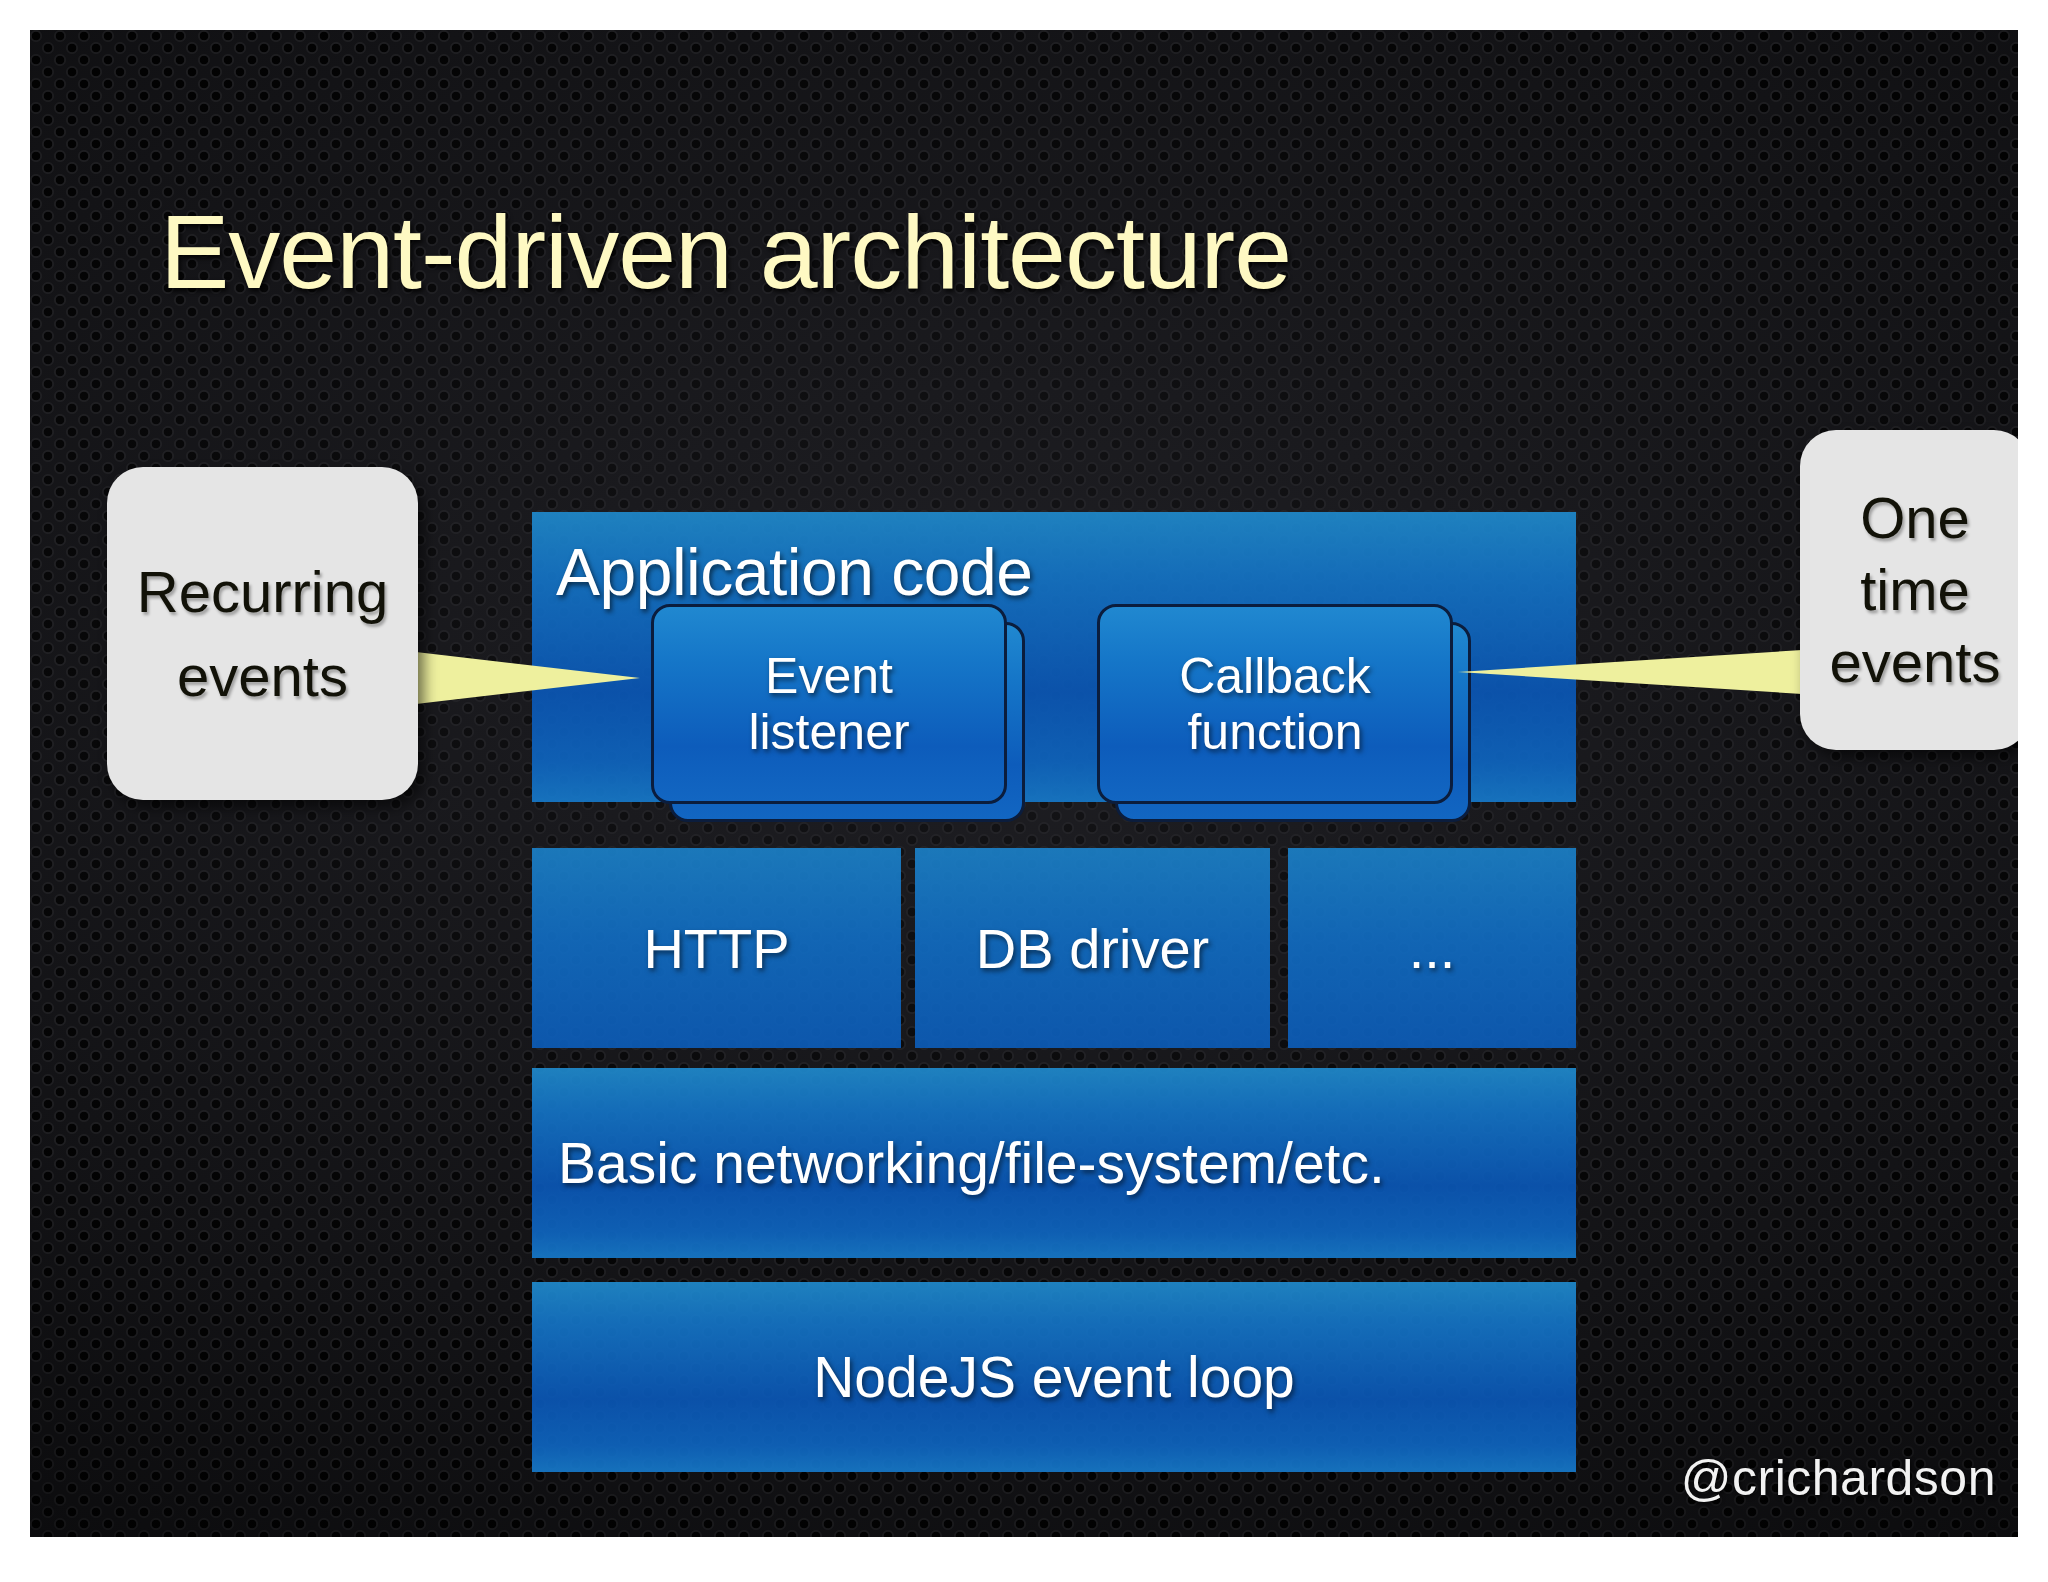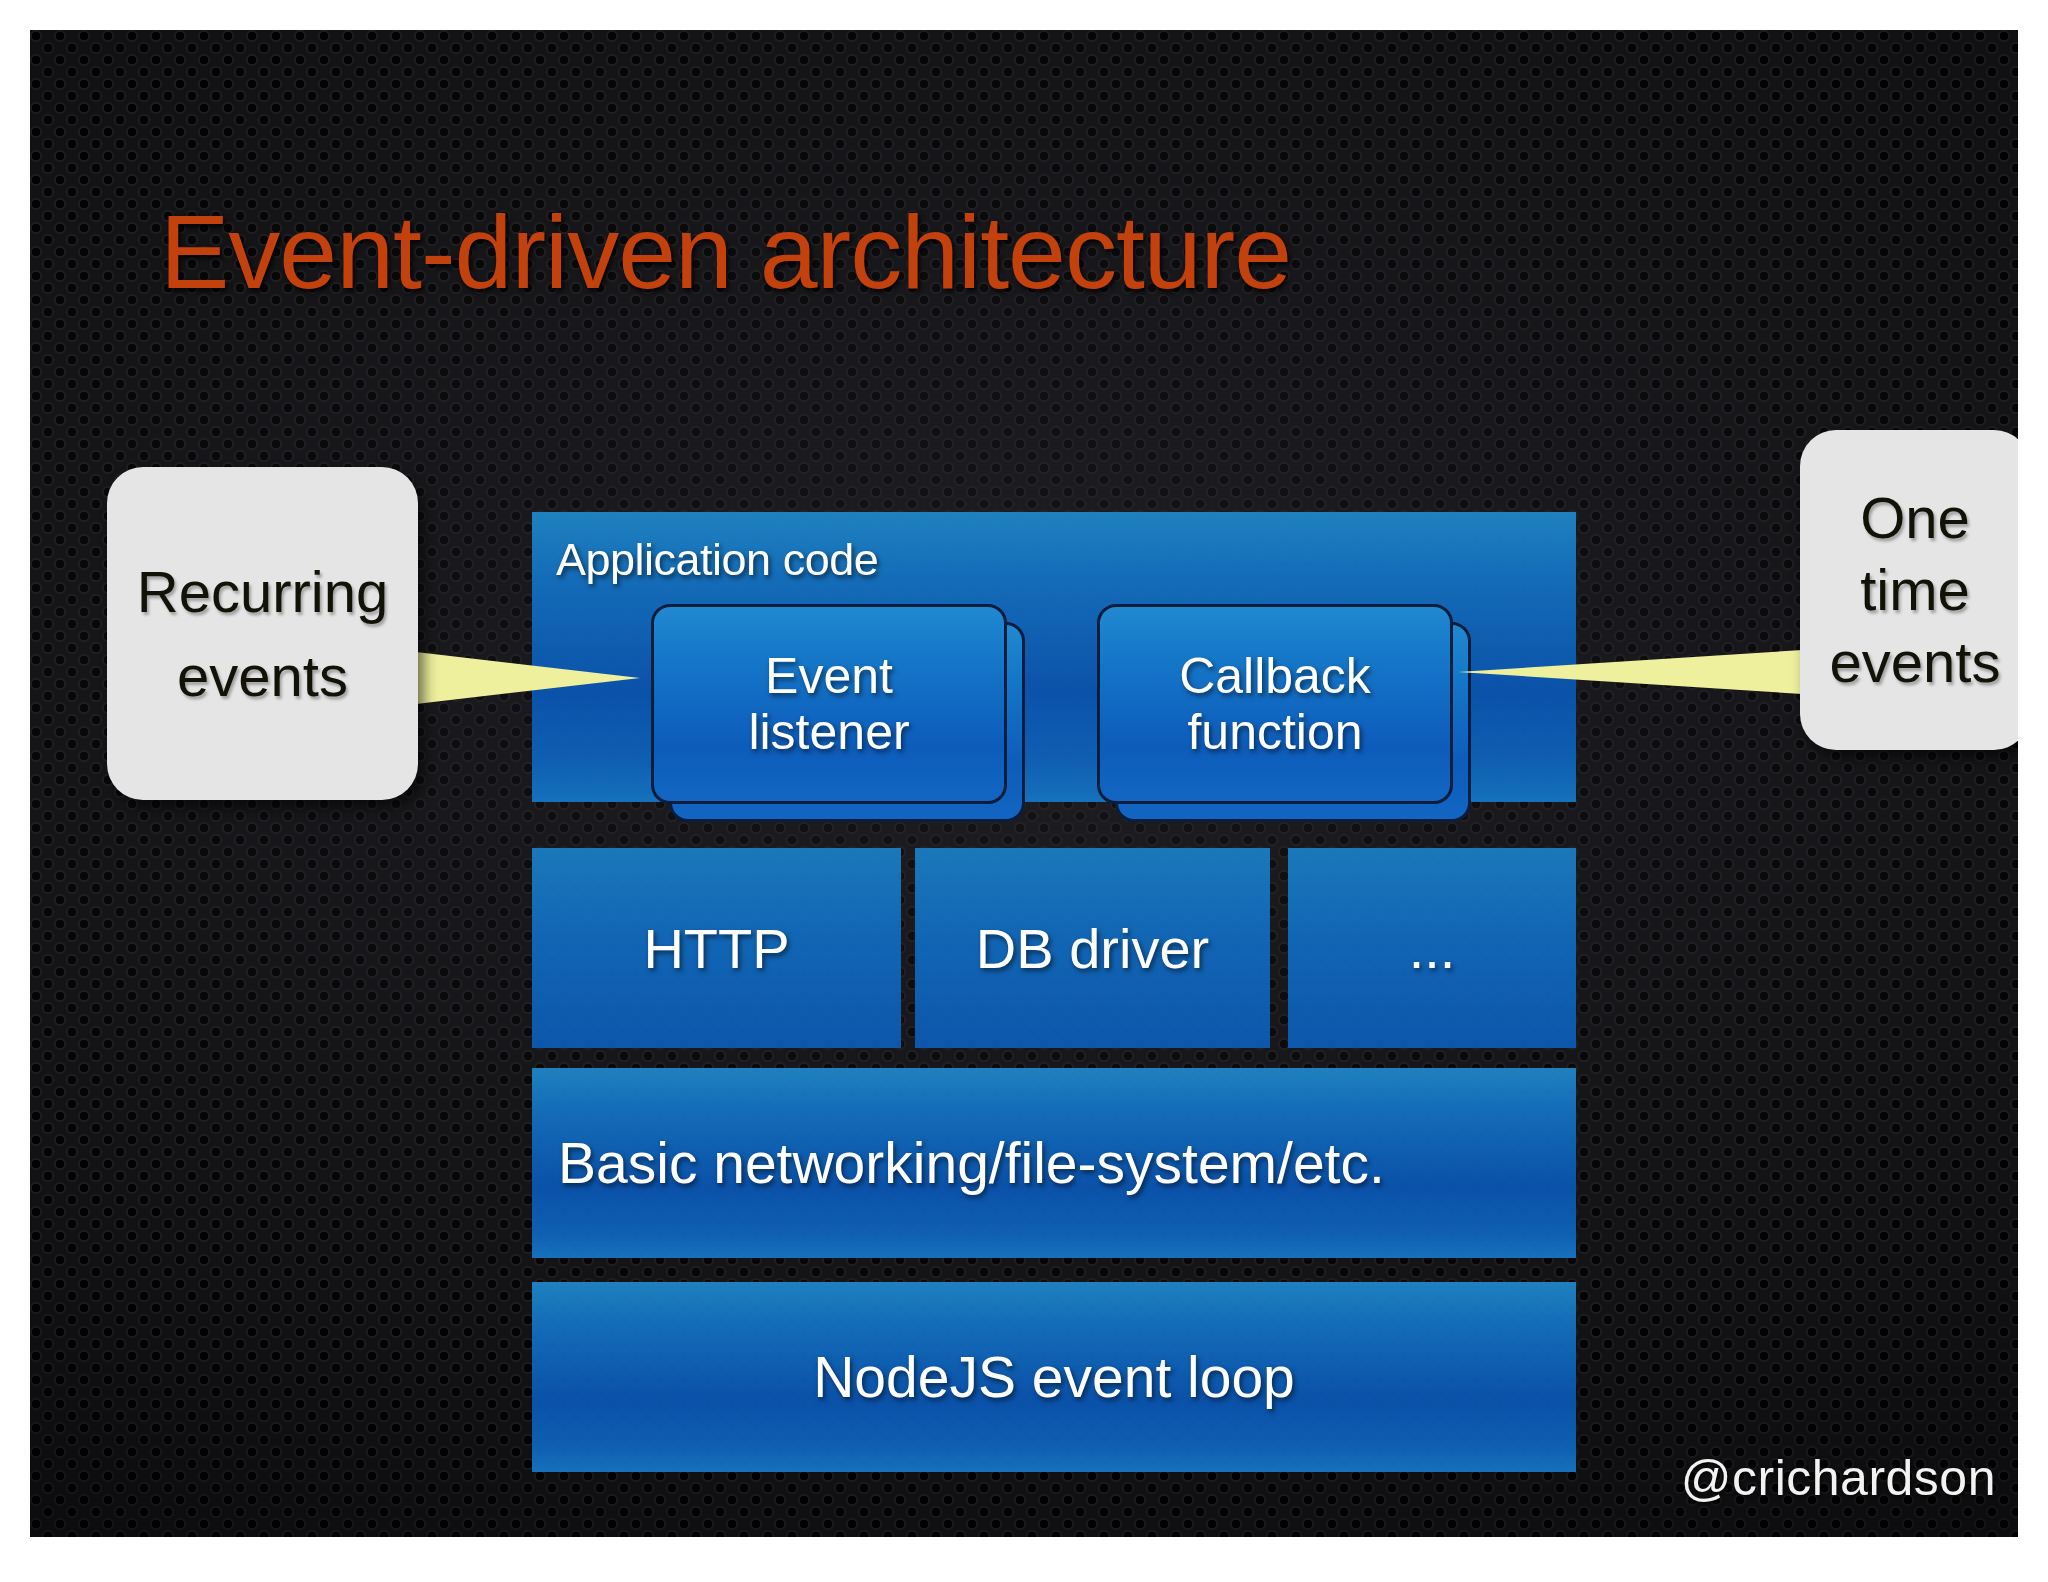--- a/index.html
+++ b/index.html
@@ -44,21 +44,21 @@
       radial-gradient(ellipse 120% 90% at 50% 42%, rgba(40,40,46,0.55) 0%, rgba(12,12,14,0.10) 55%, rgba(0,0,0,0.72) 100%);
     pointer-events: none;
   }
 
   
   #title {
     position: absolute;
     left: 130px;
     top: 170px;
     width: 1700px;
-    color: #c2410c;
+    color: #fef9c3;
     font-size: 104px;
     line-height: 1.0;
     font-weight: 300;
     letter-spacing: -1px;
     white-space: nowrap;
     text-shadow: 2px 3px 5px rgba(0,0,0,0.85);
   }
 
   
   .bluebox {
@@ -84,21 +84,21 @@
     left: 502px;
     top: 482px;
     width: 1044px;
     height: 290px;
     font-size: 52px;
   }
   #appcode-label {
     position: absolute;
     left: 24px;
     top: 22px;
-    font-size: 45px;
+    font-size: 66px;
     letter-spacing: -0.5px;
     color: #ffffff;
     text-shadow: 2px 3px 5px rgba(0,0,0,0.6);
   }
 
   
   .stack { position: absolute; }
   .card {
     position: absolute;
     box-sizing: border-box;

